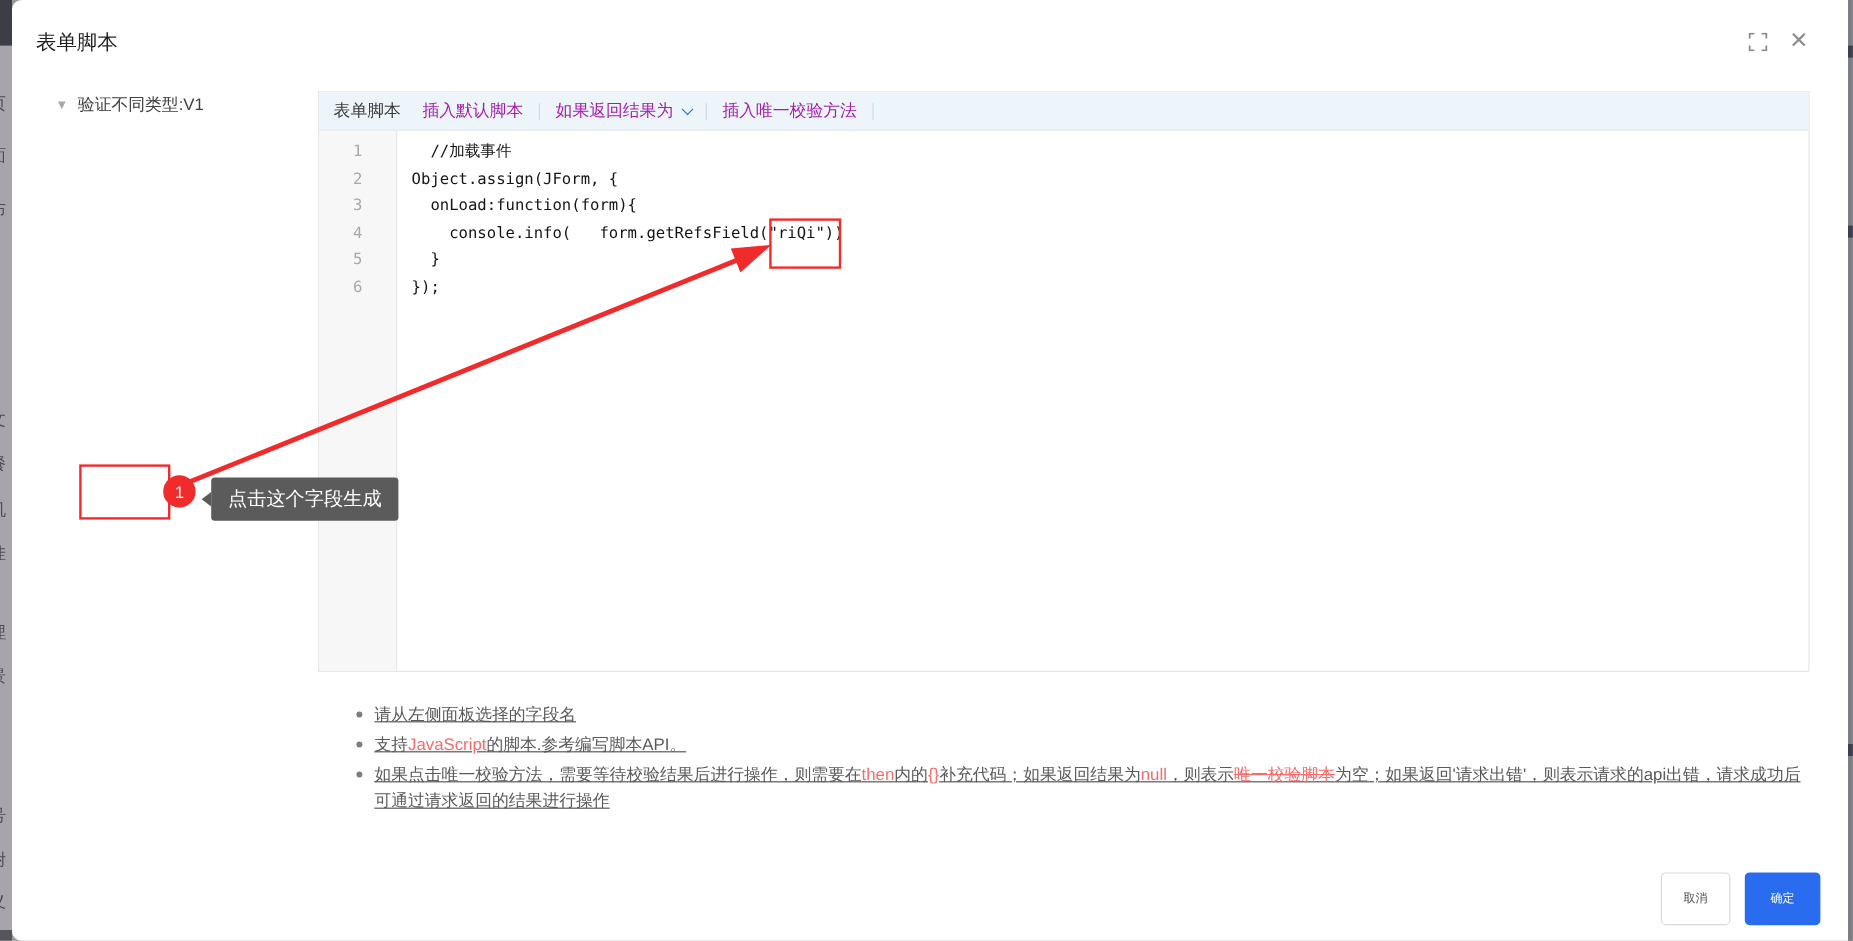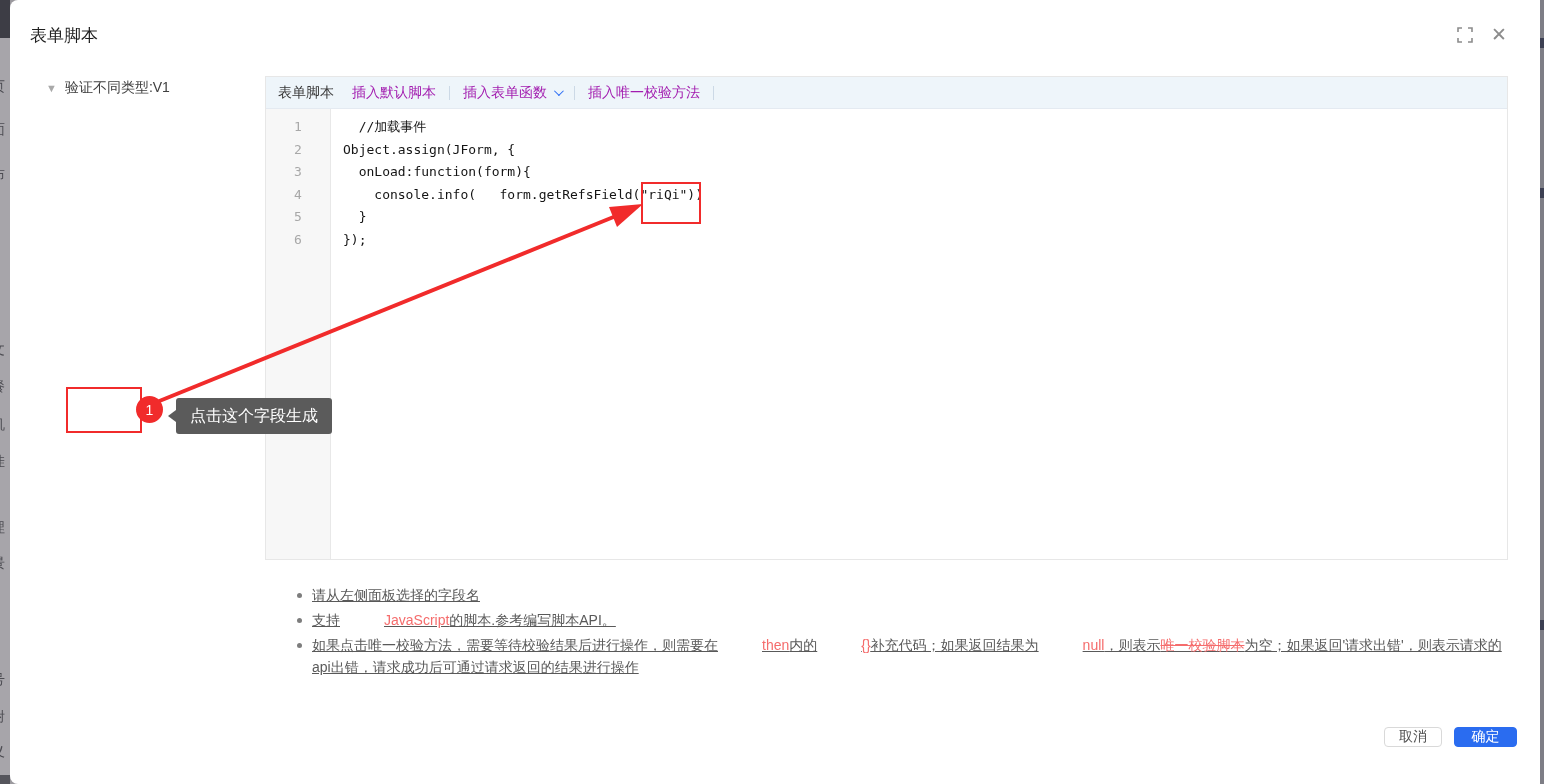--- a/index.html
+++ b/index.html
@@ -48,25 +48,25 @@
   .step-badge { left:136px; top:396px; width:27px; height:27px; border-radius:50%; background:#f12b2b; color:#fff; font-size:14px; display:flex; align-items:center; justify-content:center; }
   .tooltip { left:176px; top:398px; height:36px; background:#5b5b5b; color:#fff; font-size:16px; border-radius:3px; display:flex; align-items:center; padding:0 14px; white-space:nowrap; }
   .tooltip .tip-arrow { position:absolute; left:-8px; top:12px; width:0; height:0; border-top:6px solid transparent; border-bottom:6px solid transparent; border-right:8px solid #5b5b5b; }
   .arrow-svg { position:absolute; left:0; top:0; width:1544px; height:784px; z-index:4; pointer-events:none; }
 
   
   .notes { position:absolute; left:287px; top:584px; width:1208px; font-size:14px; color:#595959; }
   .note-row { display:flex; margin-bottom:3px; line-height:22px;text-decoration:underline; }
   .note-dot { width:5px; height:5px; border-radius:50%; background:#7d7d7d; margin:9px 10px 0 0; flex:0 0 5px; }
   .note-text { flex:1; }
-  .note-red { color:#f56c6c;margin-left:44px; }
+  .note-red { color:#f56c6c; }
   .note-redline { color:#f56c6c; text-decoration:line-through;text-align:right; }
 
   
-  .btn { position:absolute; top:727px; height:20px; border-radius:4px; font-size:14px; display:flex; align-items:center; justify-content:center; cursor:pointer; }
+  .btn { position:absolute; top:727px; height:44px; border-radius:4px; font-size:10px; display:flex; align-items:center; justify-content:center; cursor:pointer; }
   .btn-cancel { left:1374px; width:58px; background:#fff; border:1px solid #d9d9d9; color:#4f4f4f; }
   .btn-ok { left:1444px; width:63px; background:#2a6cf0; border:1px solid #2a6cf0; color:#fff; font-weight:normal; }
 </style>
 </head>
 <body>
 
 <div class="edge-left">
   <div class="dark-corner"></div>
   <div class="dark-bottom"></div>
 
@@ -121,21 +121,21 @@
     <span class="tree-caret">▼</span>
     <span>验证不同类型:V1</span>
   </div>
 
   <div class="editor-panel">
     <div class="tab-bar">
       <span class="tab-title">表单脚本</span>
       <span class="tab-link">插入默认脚本</span>
       <span class="tab-sep"></span>
       <span class="tab-link">
-        <span>插入表单函数</span>
+        <span>如果返回结果为</span>
         <span class="chev"></span>
       </span>
       <span class="tab-sep"></span>
       <span class="tab-link">插入唯一校验方法</span>
       <span class="tab-sep"></span>
     </div>
     <div class="editor-body">
       <div class="gutter">
 
       <div class="ln">1</div>

